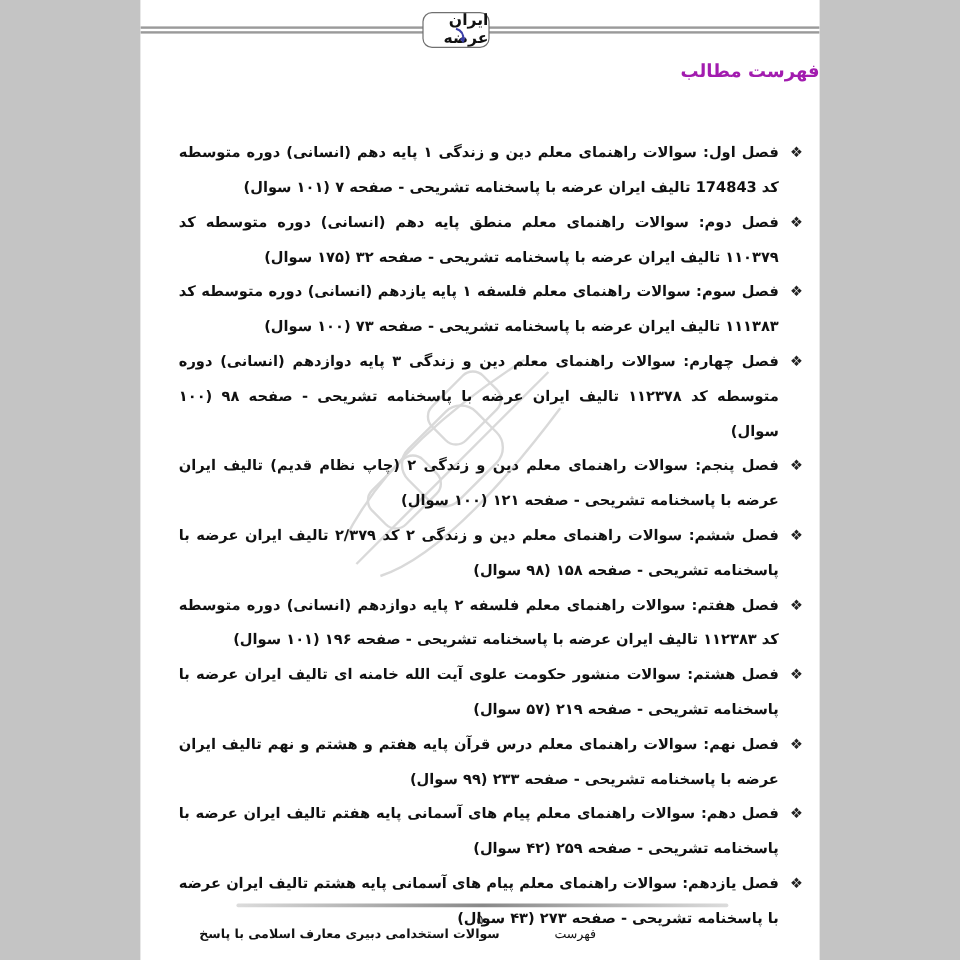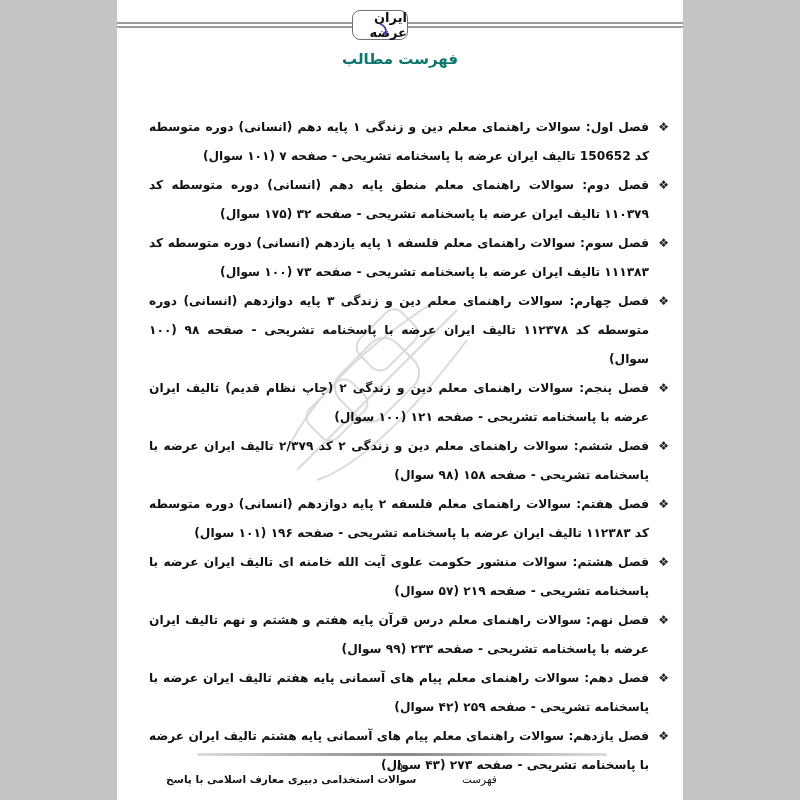--- a/index.html
+++ b/index.html
@@ -36,22 +36,22 @@
   }
   .logo-text {
     font-weight: bold; font-size: 13px; color: #111;
     direction: rtl; letter-spacing: -0.5px; position: relative;
   }
   .logo-arrow {
     position: absolute; left: 26px; top: 12px; width: 10px; height: 14px;
   }
   .title {
     position: absolute; left: 0; right: 0; top: 50px;
-    text-align: center; direction: rtl;
-    color: #0f766e; font-weight: bold; font-size: 15px;
+    text-align: right; direction: rtl;
+    color: #a21caf; font-weight: bold; font-size: 15px;
   }
   .subtitle {
     position: absolute; left: 0; right: 0; top: 89px;
     text-align: center; direction: rtl;
     color: #111; font-weight: bold; font-size: 12px;
   }
   .toc {
     position: absolute; left: 32px; top: 113px;
     width: 520px;
     direction: rtl;
@@ -119,21 +119,21 @@
       <path d="M20 170 Q60 90 170 20"></path>
       <rect x="70" y="70" width="80" height="60" rx="18" transform="rotate(-45 110 100)"></rect>
       <rect x="90" y="40" width="60" height="40" rx="12" transform="rotate(-45 120 60)"></rect>
       <rect x="40" y="110" width="60" height="40" rx="12" transform="rotate(-45 70 130)"></rect>
     </g>
   </svg>
 
   <ul class="toc">
     <li class="toc-item">
       <span class="bullet">❖</span>
-      <span>فصل اول: سوالات راهنمای معلم دین و زندگی ۱ پایه دهم (انسانی) دوره متوسطه کد 150652 تالیف ایران عرضه با پاسخنامه تشریحی - صفحه ۷ (۱۰۱ سوال)</span>
+      <span>فصل اول: سوالات راهنمای معلم دین و زندگی ۱ پایه دهم (انسانی) دوره متوسطه کد 174843 تالیف ایران عرضه با پاسخنامه تشریحی - صفحه ۷ (۱۰۱ سوال)</span>
     </li>
     <li class="toc-item">
       <span class="bullet">❖</span>
       <span>فصل دوم: سوالات راهنمای معلم منطق پایه دهم (انسانی) دوره متوسطه کد ۱۱۰۳۷۹ تالیف ایران عرضه با پاسخنامه تشریحی - صفحه ۳۲ (۱۷۵ سوال)</span>
     </li>
     <li class="toc-item">
       <span class="bullet">❖</span>
       <span>فصل سوم: سوالات راهنمای معلم فلسفه ۱ پایه یازدهم (انسانی) دوره متوسطه کد ۱۱۱۳۸۳ تالیف ایران عرضه با پاسخنامه تشریحی - صفحه ۷۳ (۱۰۰ سوال)</span>
     </li>
     <li class="toc-item">

